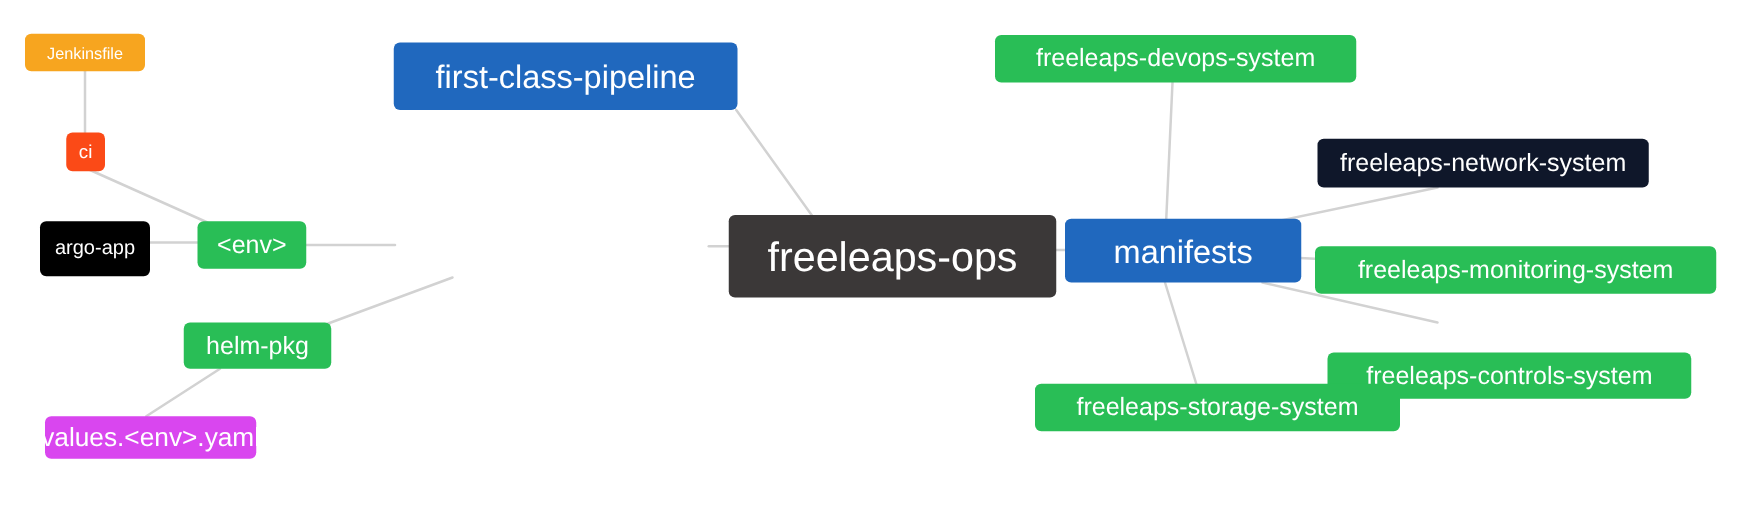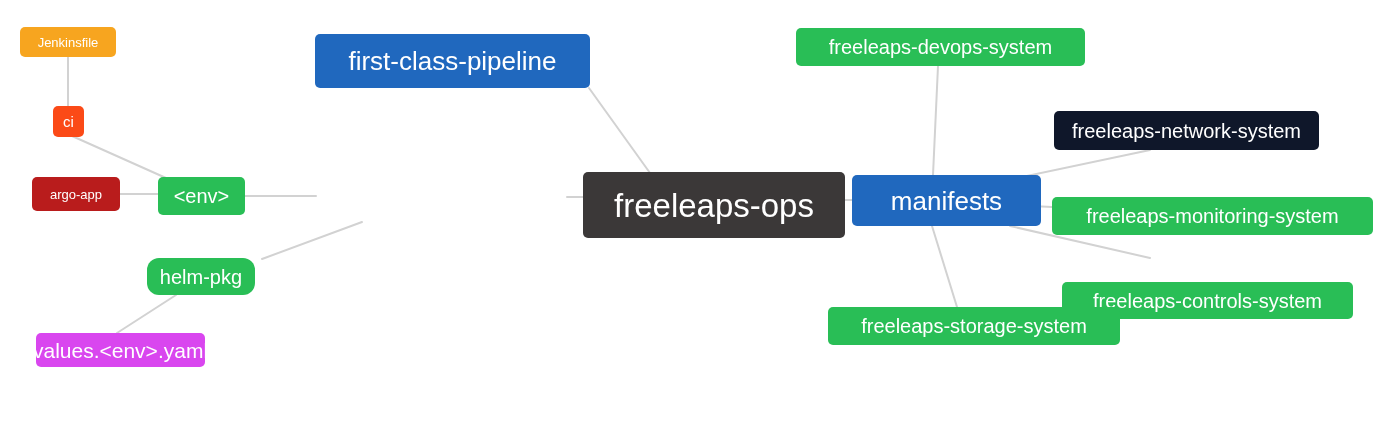--- a/index.html
+++ b/index.html
@@ -57,23 +57,23 @@
       <line x1="845" y1="200" x2="852" y2="200" stroke="#D2D2D2" stroke-width="2" stroke-linecap="round"></line>
       <line x1="933" y1="175" x2="938" y2="66" stroke="#D2D2D2" stroke-width="2" stroke-linecap="round"></line>
       <line x1="1012" y1="179" x2="1150" y2="150" stroke="#D2D2D2" stroke-width="2" stroke-linecap="round"></line>
       <line x1="1012" y1="205" x2="1052" y2="207" stroke="#D2D2D2" stroke-width="2" stroke-linecap="round"></line>
       <line x1="1010" y1="226" x2="1150" y2="258" stroke="#D2D2D2" stroke-width="2" stroke-linecap="round"></line>
       <line x1="932" y1="226" x2="957" y2="307" stroke="#D2D2D2" stroke-width="2" stroke-linecap="round"></line>
     </svg>
   <div class="nodes-layer">
       <div class="node" style="left: 20px; top: 27px; width: 96px; height: 30px; background: rgb(247, 165, 31); color: rgb(255, 255, 255); font-size: 13px;">Jenkinsfile</div>
       <div class="node" style="left: 53px; top: 106px; width: 31px; height: 31px; background: rgb(251, 74, 23); color: rgb(255, 255, 255); font-size: 15px;">ci</div>
-      <div class="node" style="left: 32px; top: 177px; width: 88px; height: 34px; background: #b91c1c; color: rgb(255, 255, 255); font-size: 13px;">argo-app</div>
+      <div class="node" style="left: 32px; top: 177px; width: 88px; height: 44px; background: #000000; color: rgb(255, 255, 255); font-size: 16px;">argo-app</div>
       <div class="node" style="left: 158px; top: 177px; width: 87px; height: 38px; background: rgb(41, 190, 86); color: rgb(255, 255, 255); font-size: 20px;">&lt;env&gt;</div>
-      <div class="node" style="left: 147px; top: 258px; width: 108px; height: 37px; background: rgb(41, 190, 86); color: rgb(255, 255, 255); font-size: 20px; border-radius: 12px;">helm-pkg</div>
+      <div class="node" style="left: 147px; top: 258px; width: 118px; height: 37px; background: rgb(41, 190, 86); color: rgb(255, 255, 255); font-size: 20px;">helm-pkg</div>
       <div class="node" style="left: 8px; top: 333px; width: 169px; height: 34px; background: #d946ef; color: rgb(255, 255, 255); font-size: 21px; margin-left: 28px;">values.&lt;env&gt;.yaml</div>
       <div class="node" style="left: 315px; top: 34px; width: 275px; height: 54px; background: rgb(32, 104, 190); color: rgb(255, 255, 255); font-size: 26px;">first-class-pipeline</div>
       <div class="node" style="left: 583px; top: 172px; width: 262px; height: 66px; background: rgb(59, 56, 56); color: rgb(255, 255, 255); font-size: 33px;">freeleaps-ops</div>
       <div class="node" style="left: 852px; top: 175px; width: 189px; height: 51px; background: rgb(32, 104, 190); color: rgb(255, 255, 255); font-size: 26px;">manifests</div>
       <div class="node" style="left: 796px; top: 28px; width: 289px; height: 38px; background: rgb(41, 190, 86); color: rgb(255, 255, 255); font-size: 20px;">freeleaps-devops-system</div>
       <div class="node" style="left: 1054px; top: 111px; width: 265px; height: 39px; background: #0f172a; color: rgb(255, 255, 255); font-size: 20px;">freeleaps-network-system</div>
       <div class="node" style="left: 1052px; top: 197px; width: 321px; height: 38px; background: rgb(41, 190, 86); color: rgb(255, 255, 255); font-size: 20px;">freeleaps-monitoring-system</div>
       <div class="node" style="left: 1062px; top: 258px; width: 291px; height: 37px; background: rgb(41, 190, 86); color: rgb(255, 255, 255); font-size: 20px; margin-top: 24px;">freeleaps-controls-system</div>
       <div class="node" style="left: 828px; top: 307px; width: 292px; height: 38px; background: rgb(41, 190, 86); color: rgb(255, 255, 255); font-size: 20px;">freeleaps-storage-system</div>
     </div>

